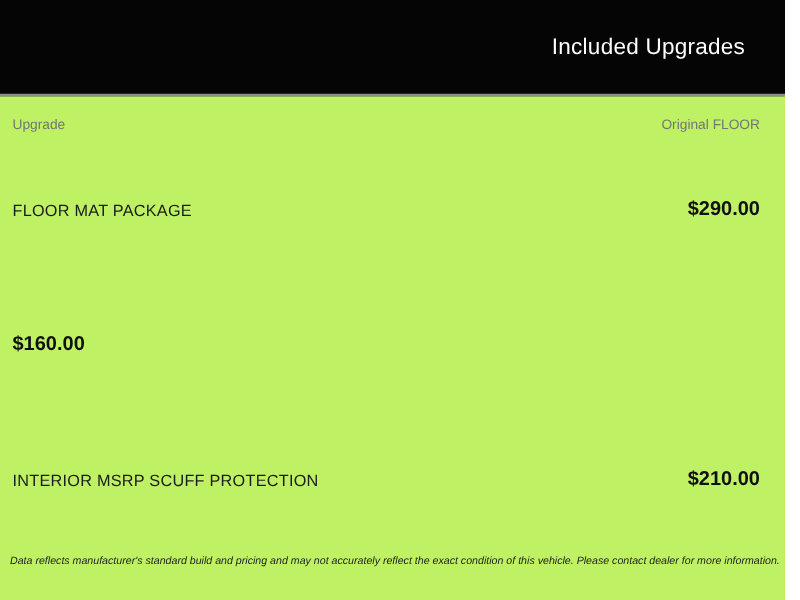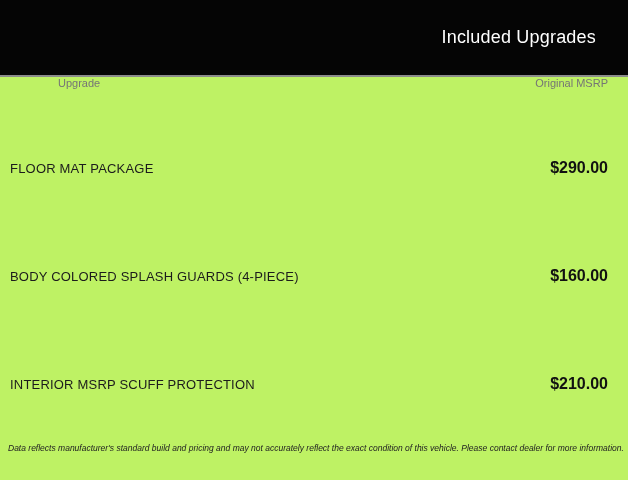--- a/index.html
+++ b/index.html
@@ -29,25 +29,24 @@
     color: var(--banner-text, #ffffff);
     font-size: 18px;
     font-weight: 400;
     letter-spacing: 0.2px;
   }
   .col-header {
     box-sizing: border-box;
     height: 37px;
     display: flex;
     justify-content: space-between;
-    align-items: flex-start;
+    align-items: flex-end;
     padding: 0 20px 8px 10px;
     font-size: 11px;
     color: var(--column-header-text, #757575);
-    margin-left: 48px;
   }
   .rows {
   }
   .row {
     box-sizing: border-box;
     height: 108px;
     display: flex;
     align-items: center;
     justify-content: space-between;
     padding: 0 20px 0 10px;
@@ -78,32 +77,31 @@
 <body>
 
 <div class="screen">
 
   <div class="banner">
     <span class="banner-title">Included Upgrades</span>
   </div>
 
   <div class="col-header">
     <span>Upgrade</span>
-    <span>Original MSRP</span>
+    <span>Original FLOOR</span>
   </div>
 
   <div class="rows">
 
     <div class="row">
       <span class="row-label">FLOOR MAT PACKAGE</span>
       <span class="row-price">$290.00</span>
     </div>
 
     <div class="row">
-      <span class="row-label">BODY COLORED SPLASH GUARDS (4-PIECE)</span>
       <span class="row-price">$160.00</span>
     </div>
 
     <div class="row">
       <span class="row-label">INTERIOR MSRP SCUFF PROTECTION</span>
       <span class="row-price">$210.00</span>
     </div>
 
   </div>
 

